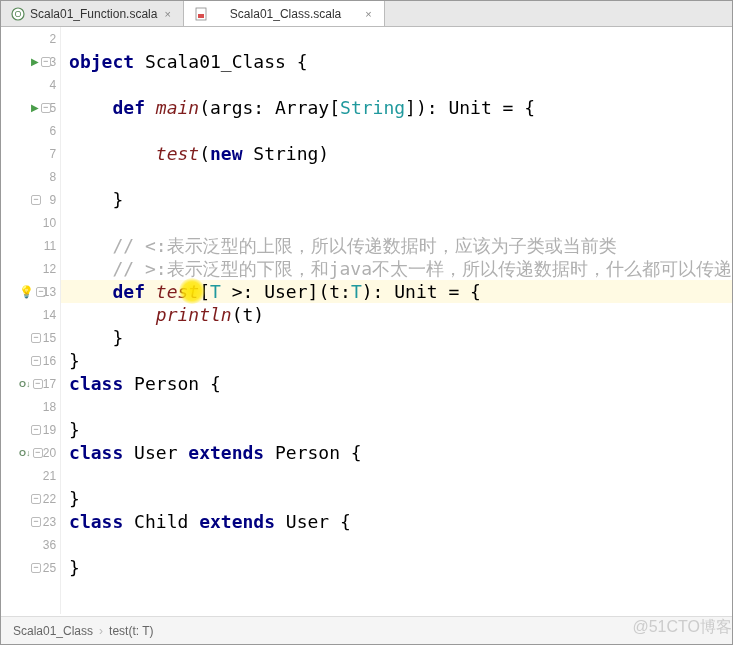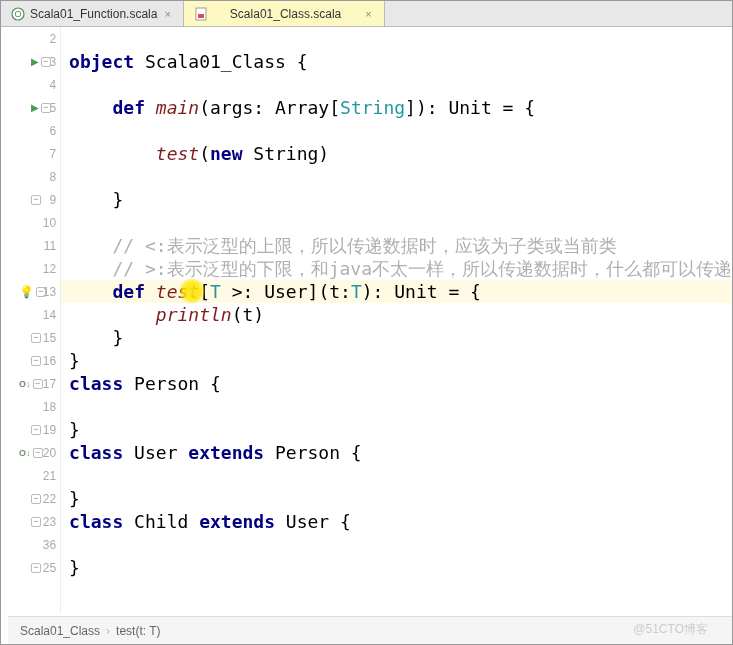--- a/index.html
+++ b/index.html
@@ -1,20 +1,20 @@
 <!DOCTYPE html>
 <html><head>
   <meta charset="utf-8">
   <style>
     * { margin: 0; padding: 0; box-sizing: border-box; }
     body { font-family: "Segoe UI", Arial, sans-serif; font-size: 12px; background: #fff; width: 733px; height: 645px; border: 1px solid #999; overflow: hidden; position: relative; }
     
     .tabs { display: flex; background: #e8e8e8; border-bottom: 1px solid #bbb; height: 26px; align-items: stretch; }
     .tab { display: flex; align-items: center; padding: 0 10px; border-right: 1px solid #bbb; background: #e8e8e8; gap: 5px; font-size: 12px; color: #333; cursor: pointer; }
-    .tab.active { background: #fef9c3; gap: 22px; }
+    .tab.active { background: #ffffff; gap: 22px; }
     .tab-close { color: #888; font-size: 11px; padding: 0 2px; }
     .tab-icon { display: inline-flex; width: 14px; height: 14px; align-items: center; justify-content: center; }
     
     .editor { display: flex; height: calc(100% - 26px - 30px); background: #fff; position: relative; }
     .gutter { width: 75px; background: #fff; border-right: 1px solid #eee; user-select: none; }
     .gutter-row { height: 23px; display: flex; align-items: center; justify-content: flex-end; padding-right: 4px; position: relative; }
     .line-no { color: #aaa; font-size: 12px; width: 24px; text-align: right; }
     .gutter-marks { display: flex; align-items: center; gap: 2px; position: absolute; left: 30px; width: 40px; }
     .run-mark { color: #4a9d4a; font-size: 10px; }
     .fold-mark { border: 1px solid #bbb; border-radius: 2px; width: 10px; height: 10px; display: flex; align-items: center; justify-content: center; font-size: 9px; color: #888; line-height: 1; }
@@ -24,23 +24,23 @@
     .code { flex: 1; font-family: "Consolas", "Menlo", monospace; font-size: 18px; position: relative; }
     .code-line { height: 23px; line-height: 23px; padding-left: 8px; white-space: pre; position: relative; color: #000; }
     .code-line.highlighted { background: #fffae3; }
     .kw { color: #000080; font-weight: bold; }
     .fn { color: #7f1d1d; font-style: italic; }
     .type { color: #20999d; }
     .cmt { color: #b0b0b0; }
     
     .cursor-highlight { position: absolute; width: 26px; height: 26px; background: radial-gradient(circle, rgba(255,230,0,0.95) 0%, rgba(255,230,0,0.8) 50%, rgba(255,230,0,0) 75%); border-radius: 50%; pointer-events: none; z-index: 10; }
     
-    .breadcrumb { position: absolute; bottom: 0; left: 7px; right: 0; height: 28px; background: #f5f5f5; border-top: 1px solid #ddd; display: flex; align-items: center; padding: 0 12px; gap: 6px; font-size: 12px; color: #666; }
+    .breadcrumb { position: absolute; bottom: 0; left: 0; right: 0; height: 28px; background: #f5f5f5; border-top: 1px solid #ddd; display: flex; align-items: center; padding: 0 12px; gap: 6px; font-size: 12px; color: #666; }
     .bc-sep { color: #bbb; }
-    .watermark { position: absolute; right: 24px; bottom: 6px; font-size: 12px; color: #ccc; pointer-events: none; }
+    .watermark { position: absolute; right: 0; bottom: 6px; font-size: 16px; color: #ccc; pointer-events: none; }
   </style>
 </head>
 <body>
 
 <div class="tabs">
   <div class="tab">
     <span class="tab-icon">
         <svg width="14" height="14">
           <circle cx="7" cy="7" r="6" fill="#fff" stroke="#5a8a5a" stroke-width="1.2"></circle>
           <text x="7" y="10" text-anchor="middle" font-size="9" fill="#5a8a5a" font-family="Arial">O</text>

